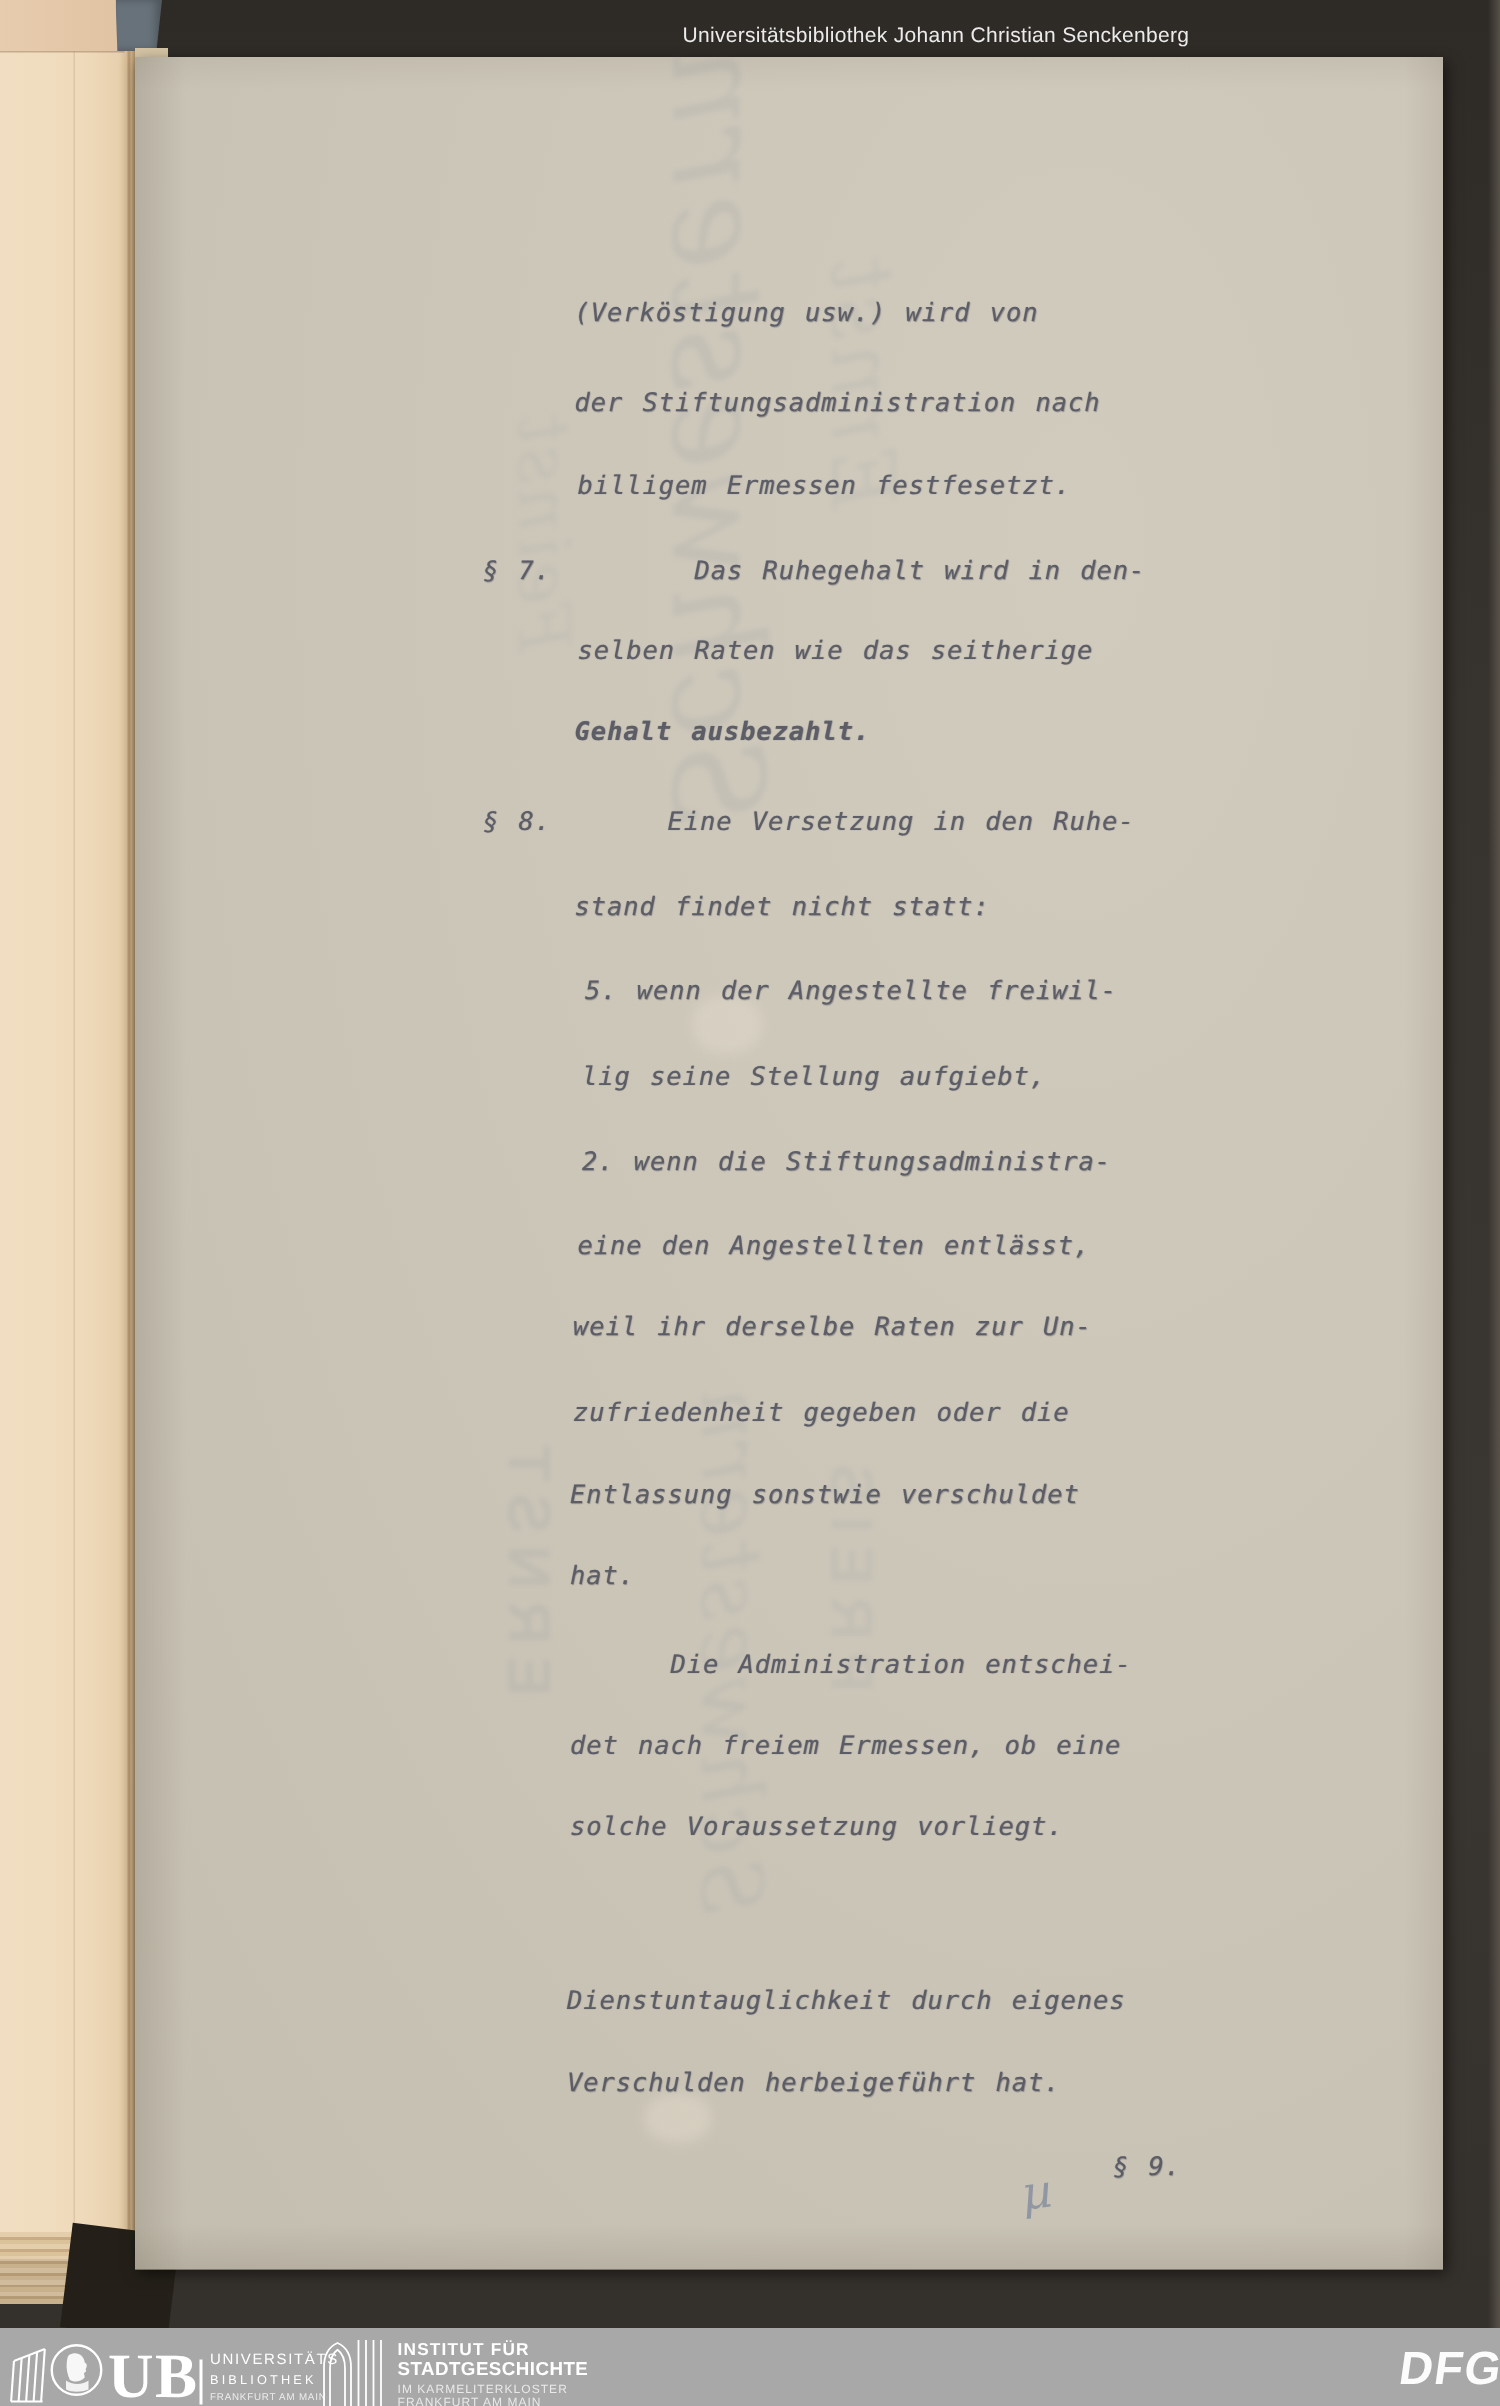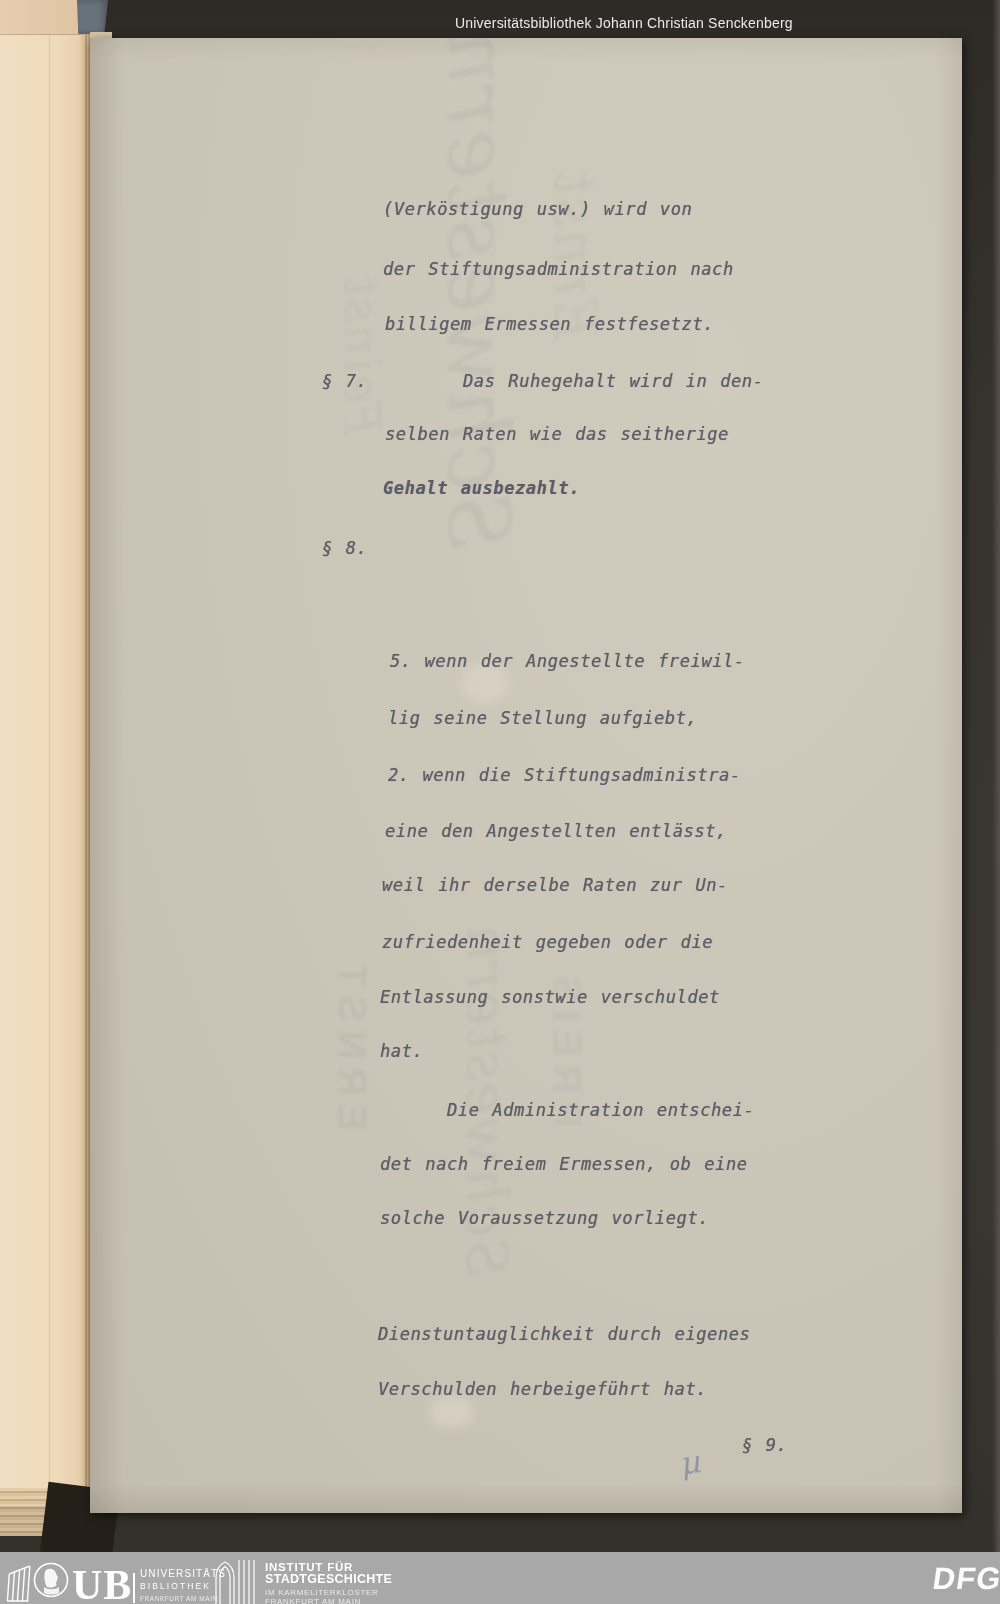--- a/index.html
+++ b/index.html
@@ -109,20 +109,22 @@
 
   <div id="typed-layer">
       <div class="tline" style="left: 383px; top: 196px;">(Verköstigung usw.) wird von</div>
       <div class="tline" style="left: 383px; top: 256px;">der Stiftungsadministration nach</div>
       <div class="tline" style="left: 385px; top: 311px;">billigem Ermessen festfesetzt.</div>
       <div class="tline" style="left: 322px; top: 368px;">§ 7.</div>
       <div class="tline" style="left: 463px; top: 368px;">Das Ruhegehalt wird in den-</div>
       <div class="tline" style="left: 385px; top: 421px;">selben Raten wie das seitherige</div>
       <div class="tline" style="left: 383px; top: 475px; font-weight: bold;">Gehalt ausbezahlt.</div>
       <div class="tline" style="left: 322px; top: 535px;">§ 8.</div>
+      <div class="tline" style="left: 445px; top: 535px;">Eine Versetzung in den Ruhe-</div>
+      <div class="tline" style="left: 383px; top: 592px;">stand findet nicht statt:</div>
       <div class="tline" style="left: 390px; top: 648px;">5. wenn der Angestellte freiwil-</div>
       <div class="tline" style="left: 388px; top: 705px;">lig seine Stellung aufgiebt,</div>
       <div class="tline" style="left: 388px; top: 762px;">2. wenn die Stiftungsadministra-</div>
       <div class="tline" style="left: 385px; top: 818px;">eine den Angestellten entlässt,</div>
       <div class="tline" style="left: 382px; top: 872px;">weil ihr derselbe Raten zur Un-</div>
       <div class="tline" style="left: 382px; top: 929px;">zufriedenheit gegeben oder die</div>
       <div class="tline" style="left: 380px; top: 984px;">Entlassung sonstwie verschuldet</div>
       <div class="tline" style="left: 380px; top: 1038px;">hat.</div>
       <div class="tline" style="left: 447px; top: 1097px;">Die Administration entschei-</div>
       <div class="tline" style="left: 380px; top: 1151px;">det nach freiem Ermessen, ob eine</div>

